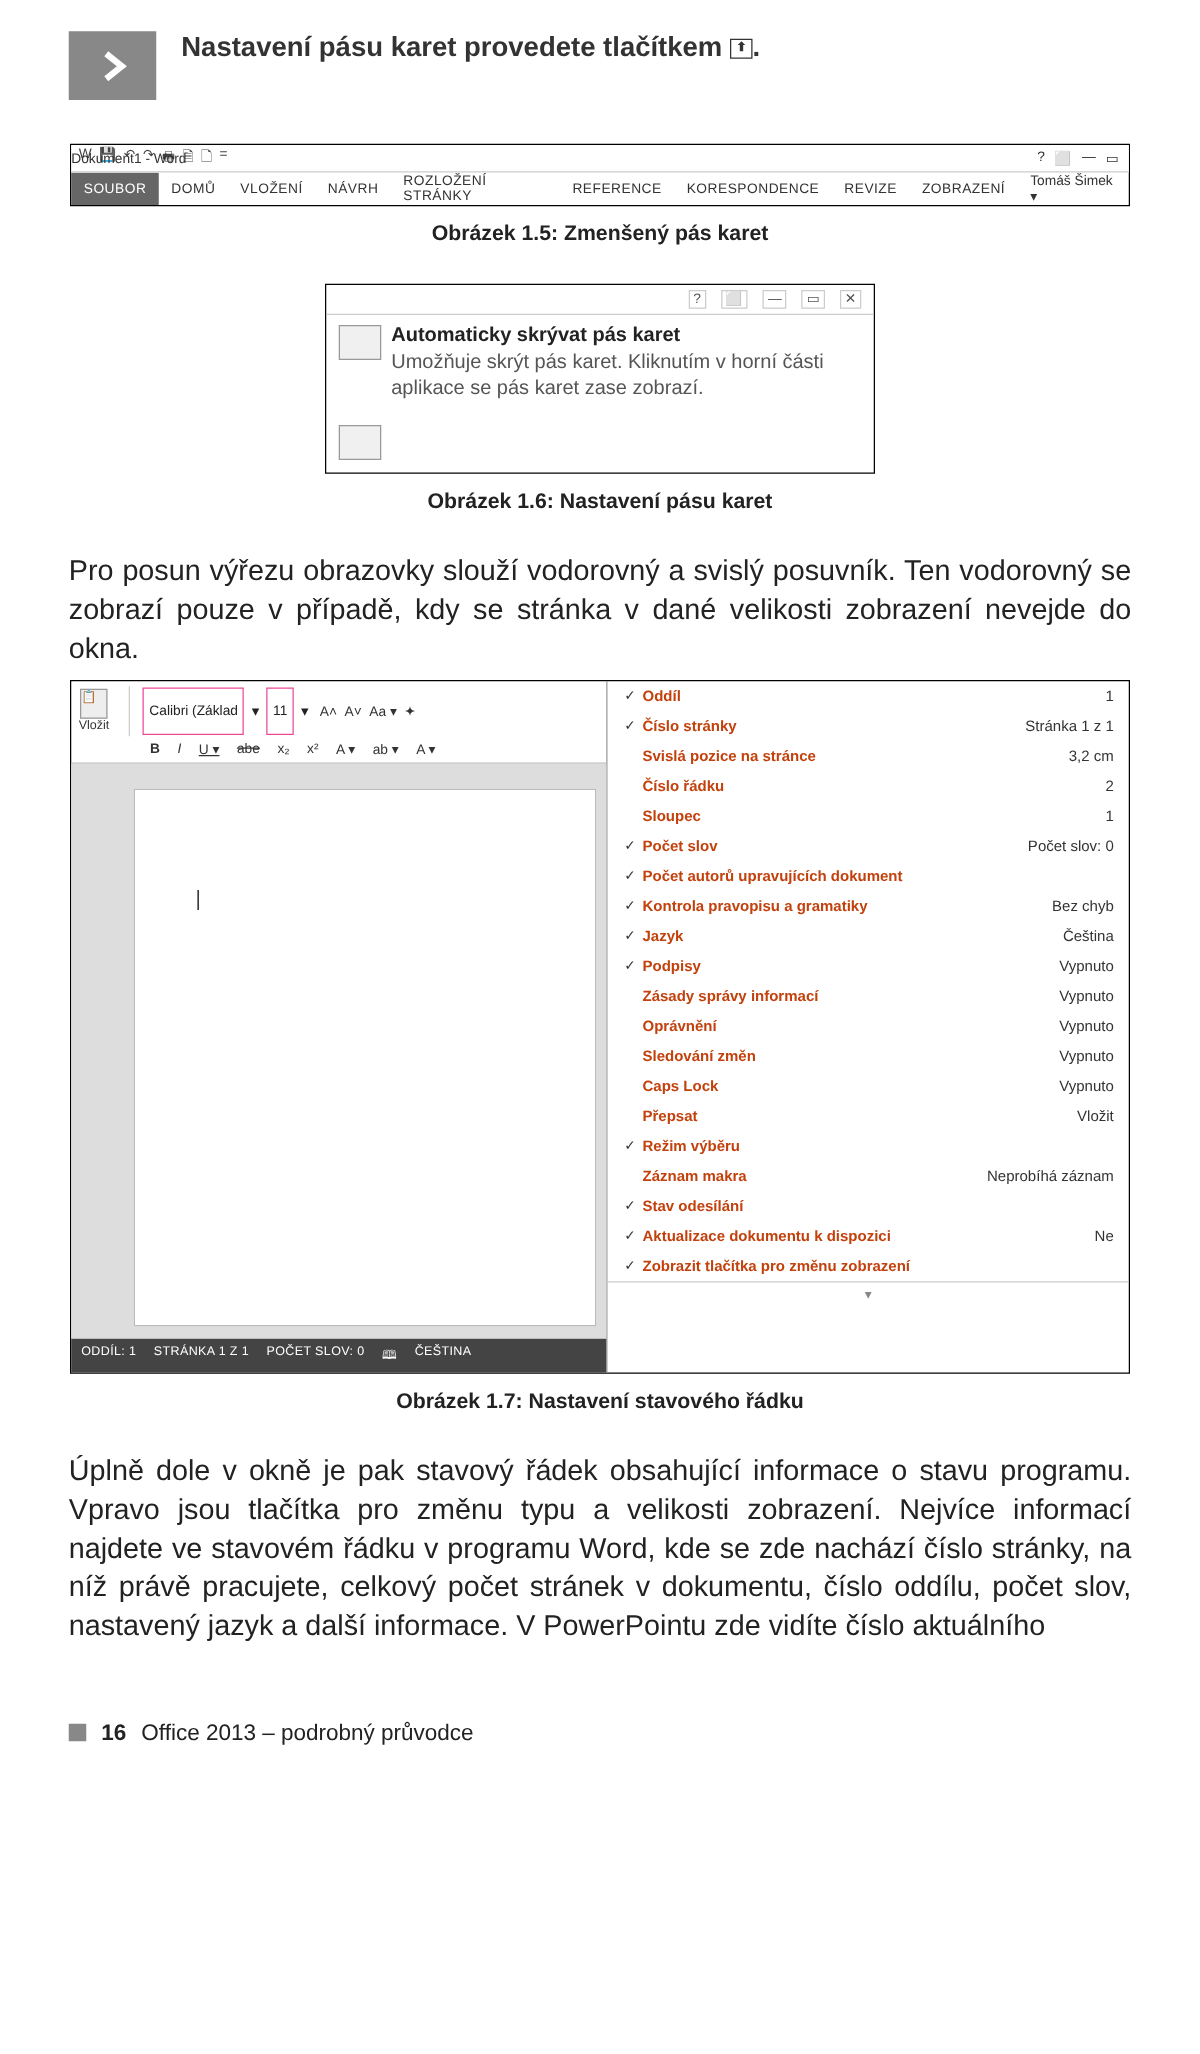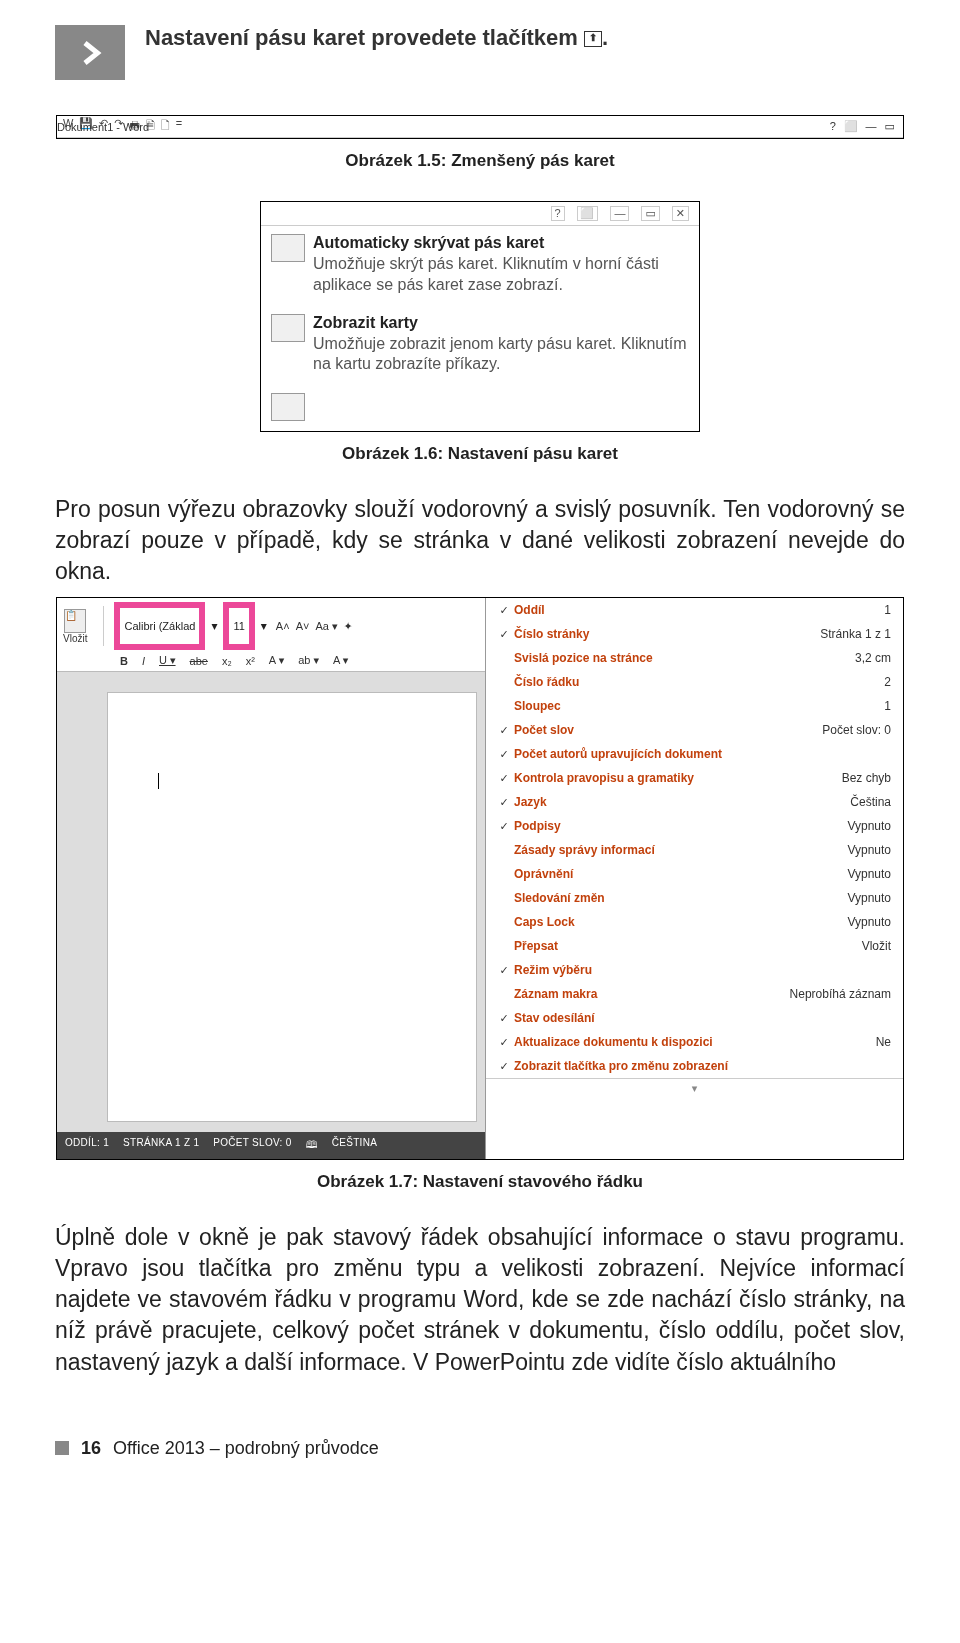--- a/index.html
+++ b/index.html
@@ -33,21 +33,21 @@
   .fig6-icon { width:34px; height:28px; border:1px solid #999; background:#f0f0f0; flex-shrink:0; font-size:10px; display:flex; align-items:center; justify-content:center; color:#888; }
   .fig6-text b { font-weight:600; color:#222; display:block; margin-bottom:2px; }
   .fig6-text div { color:#555; line-height:1.3; }
   
   .para { font-size:23px; line-height:1.35; margin:10px 0; text-align:justify; }
   
   .fig7 { width:848px; display:flex; font-size:12px; }
   .fig7-left { width:430px; border-right:1px solid #999; display:flex; flex-direction:column; }
   .fig7-ribbon { border-bottom:1px solid #bbb; padding:4px 0 2px 0; }
   .rb-row1 { display:flex; align-items:center; gap:6px; padding:0 6px; }
-  .font-box { border:6px solid #ec4899; padding:12px 4px; font-size:11px; }
+  .font-box { border:1px solid #ec4899; padding:12px 4px; font-size:11px; }
   .rb-btn { font-size:11px; padding:0 3px; color:#333; }
   .rb-row2 { display:flex; align-items:center; gap:8px; padding:4px 6px 2px 6px; font-size:11px; }
   .rb-grp { display:flex; gap:30px; padding:2px 10px; font-size:10px; color:#555; border-top:1px solid #ddd; }
   .doc-area { flex:1; background:#ddd; padding:20px 0 0 50px; min-height:460px; }
   .doc-page { background:#fff; border:1px solid #bbb; height:430px; width:370px; padding:80px 50px; }
   .cursor { display:inline-block; width:1px; height:16px; background:#000; }
   .statusbar { background:#444; color:#fff; font-size:10px; padding:5px 8px; letter-spacing:0.3px; display:flex; gap:14px; }
   .fig7-right { width:418px; }
   .menu-row { display:flex; align-items:center; padding:5px 12px 5px 8px; font-size:12px; border-bottom:0; }
   .menu-row .chk { width:20px; text-align:center; color:#333; font-size:11px; }
@@ -86,44 +86,49 @@
         <span>=</span>
       </div>
     <div class="doc-title">Dokument1 - Word</div>
     <div class="winctl" id="winctl5">
         <span>?</span>
         <span>⬜</span>
         <span>—</span>
         <span>▭</span>
       </div>
   </div>
+  <div class="fig5-tabs" id="fig5tabs">
+      <div class="tab first">SOUBOR</div>
+      <div class="tab">DOMŮ</div>
+      <div class="tab">VLOŽENÍ</div>
+      <div class="tab">NÁVRH</div>
+      <div class="tab">ROZLOŽENÍ STRÁNKY</div>
+      <div class="tab">REFERENCE</div>
+      <div class="tab">KORESPONDENCE</div>
+      <div class="tab">REVIZE</div>
+      <div class="tab">ZOBRAZENÍ</div>
+      <div class="user">Tomáš Šimek ▾</div>
+    </div>
 </div>
 <div class="caption">Obrázek 1.5: Zmenšený pás karet</div>
 
 <div class="fig fig6">
   <div class="fig6-top" id="fig6ctl">
       <span>?</span>
       <span>⬜</span>
       <span>—</span>
       <span>▭</span>
       <span>✕</span>
     </div>
   <div id="fig6opts">
       <div class="fig6-opt">
         <div class="fig6-icon"></div>
         <div class="fig6-text">
           <b>Automaticky skrývat pás karet</b>
           <div>Umožňuje skrýt pás karet. Kliknutím v horní části aplikace se pás karet zase zobrazí.</div>
-        </div>
-      </div>
-      <div class="fig6-opt">
-        <div class="fig6-icon"></div>
-        <div class="fig6-text">
-          <b>Zobrazit karty</b>
-          <div>Umožňuje zobrazit jenom karty pásu karet. Kliknutím na kartu zobrazíte příkazy.</div>
         </div>
       </div>
       <div class="fig6-opt">
         <div class="fig6-icon"></div>
       </div>
     </div>
 </div>
 <div class="caption">Obrázek 1.6: Nastavení pásu karet</div>
 
 <p class="para">Pro posun výřezu obrazovky slouží vodorovný a svislý posuvník. Ten vodorovný se zobrazí pouze v případě, kdy se stránka v dané velikosti zobrazení nevejde do okna.</p>

